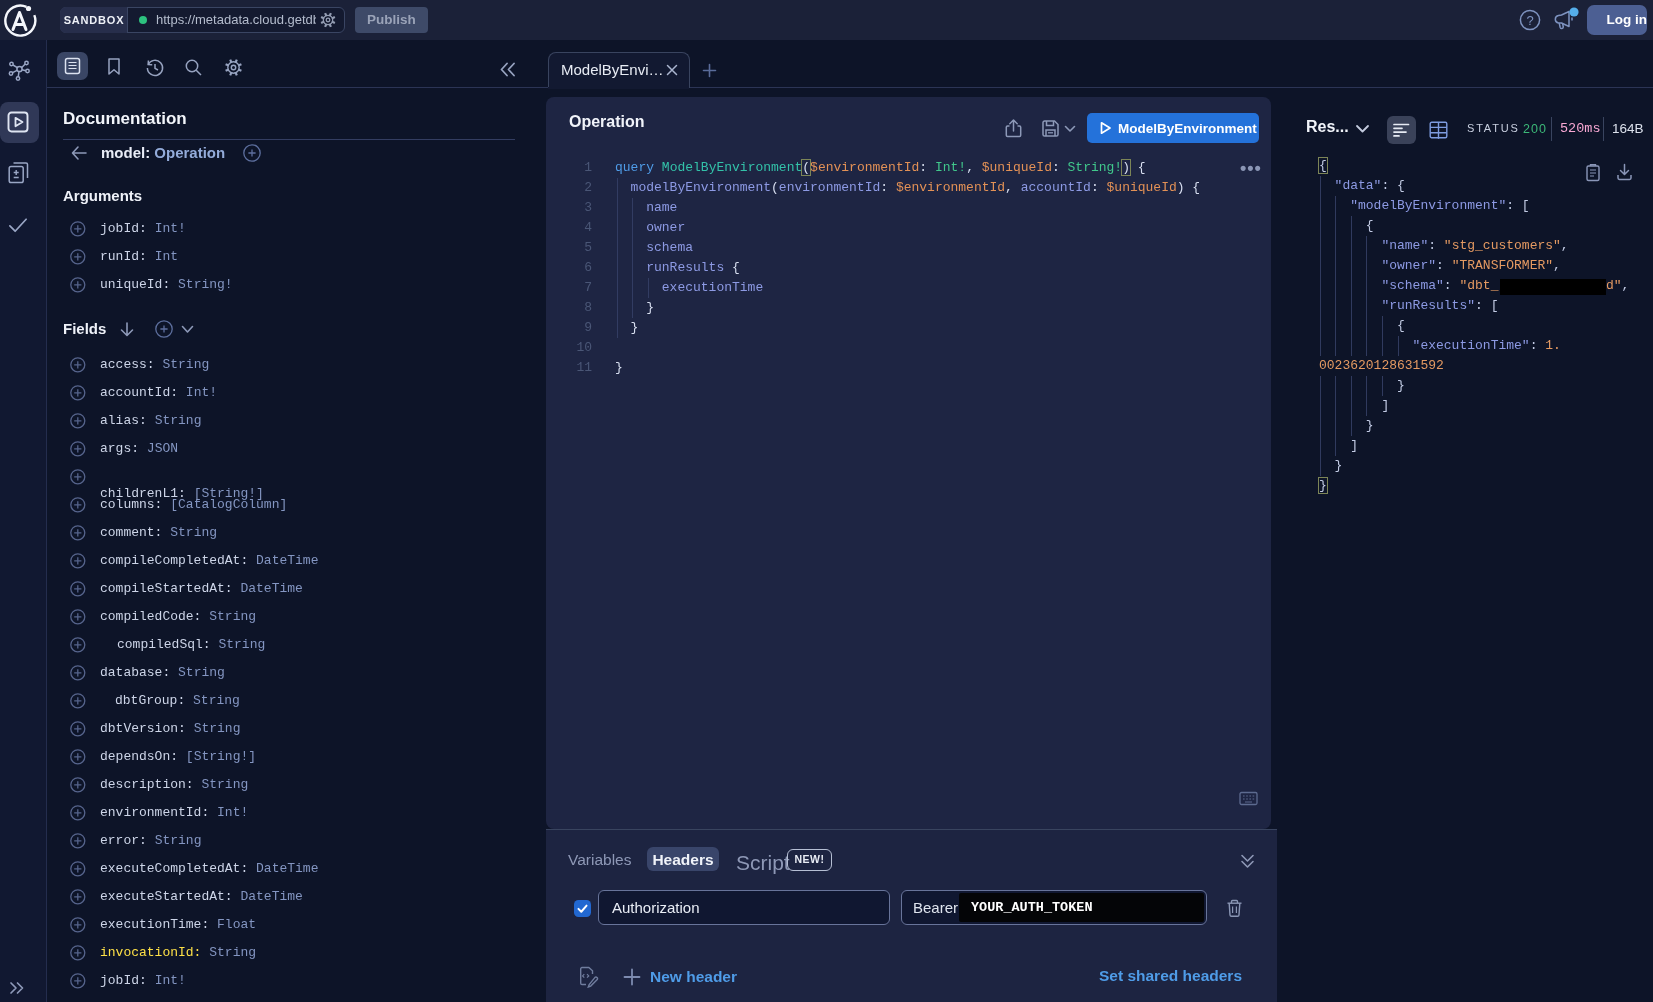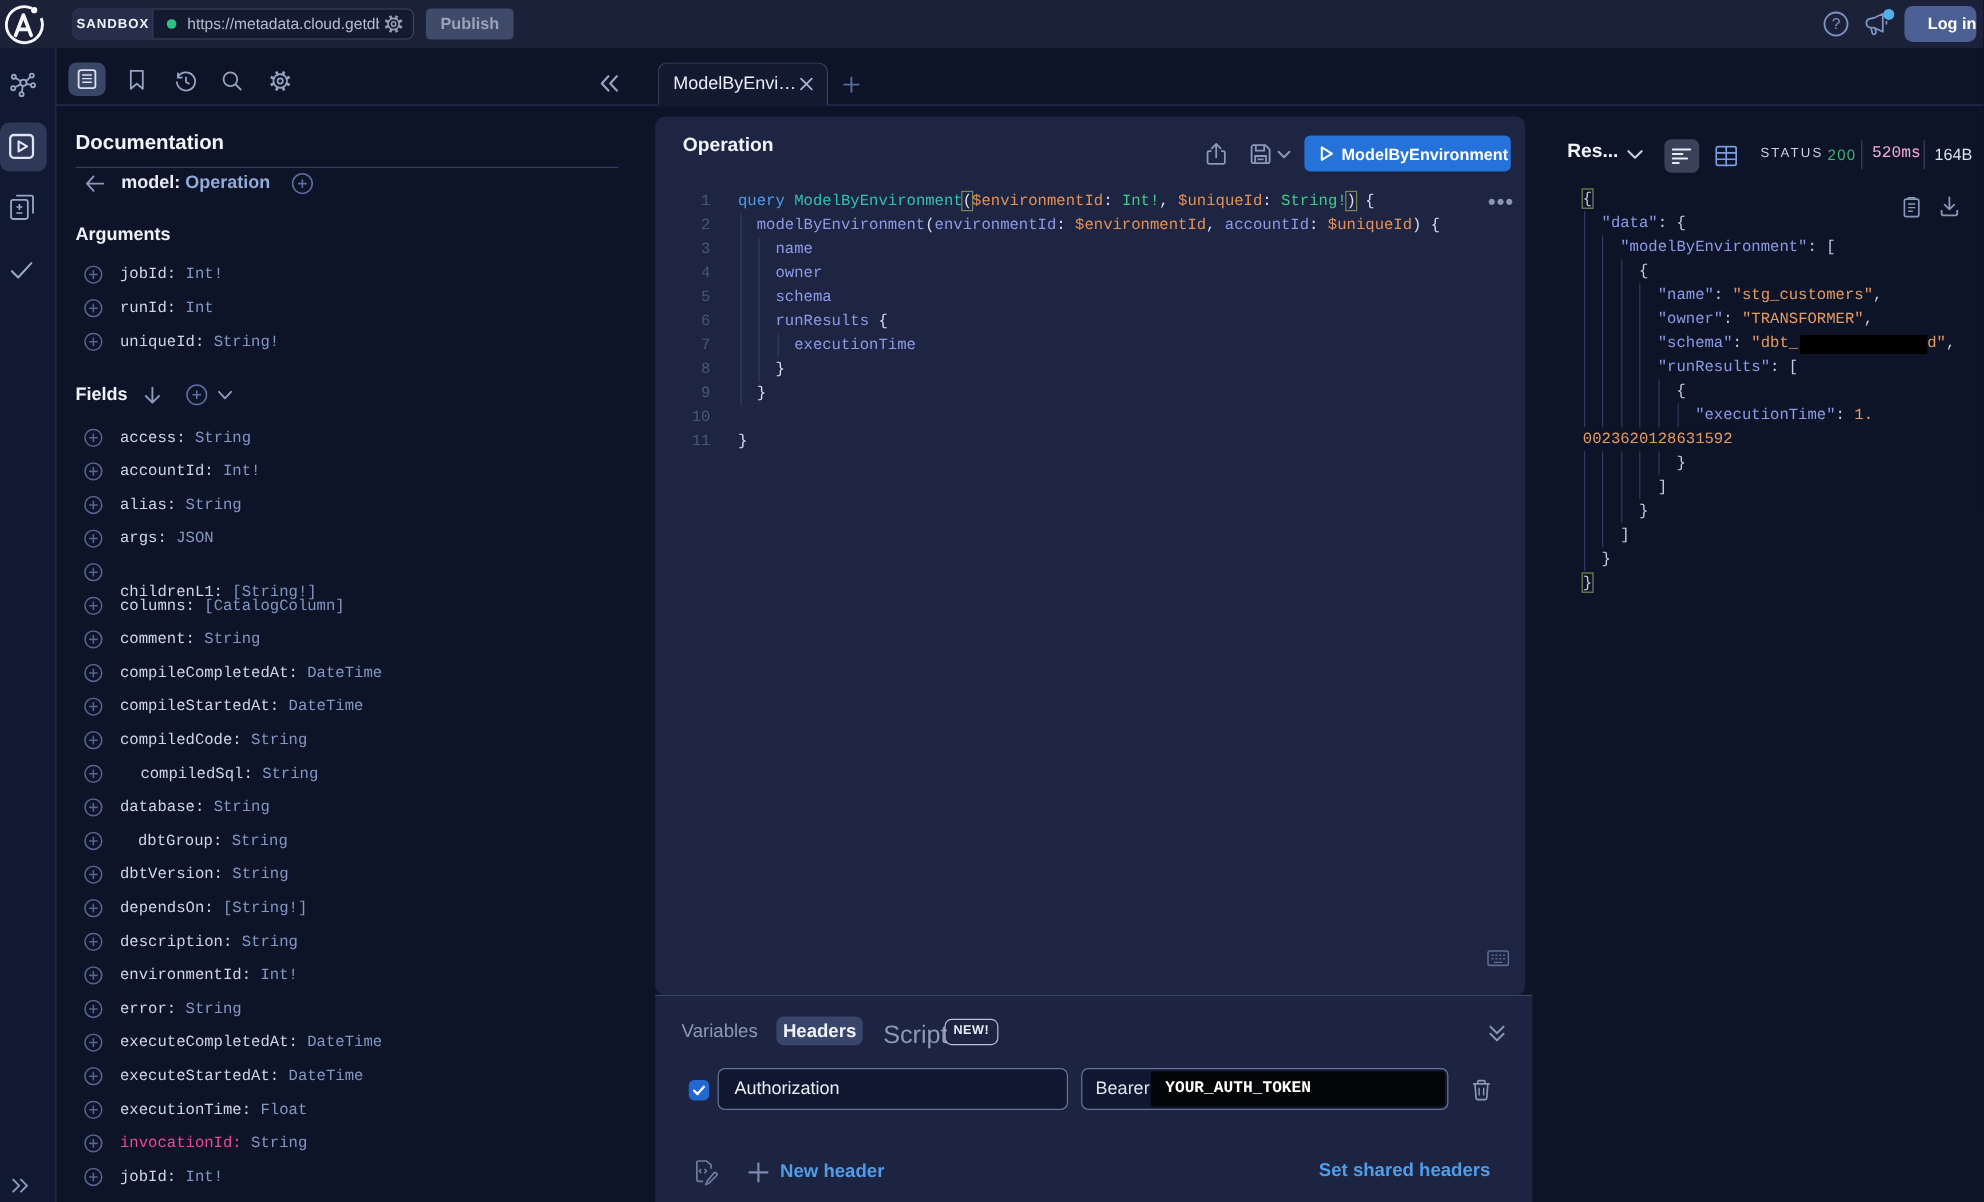--- a/index.html
+++ b/index.html
@@ -250,21 +250,21 @@
 <div class="abs mono" style="left:100px;top:887px;"><span style="color:#cdd5e8">executeStartedAt:</span> <span style="color:#8496c2">DateTime</span></div>
 <svg class="abs" style="left:70.2px;top:917.2px" width="16" height="16" viewBox="0 0 16 16">
       <circle cx="7.8" cy="7.8" r="7.0" fill="none" stroke="#56648c" stroke-width="1.3"></circle>
       <path d="M7.8 4.199999999999999v7.2M4.199999999999999 7.8h7.2" stroke="#56648c" stroke-width="1.3" fill="none"></path>
     </svg>
 <div class="abs mono" style="left:100px;top:915px;"><span style="color:#cdd5e8">executionTime:</span> <span style="color:#8496c2">Float</span></div>
 <svg class="abs" style="left:70.2px;top:945.2px" width="16" height="16" viewBox="0 0 16 16">
       <circle cx="7.8" cy="7.8" r="7.0" fill="none" stroke="#56648c" stroke-width="1.3"></circle>
       <path d="M7.8 4.199999999999999v7.2M4.199999999999999 7.8h7.2" stroke="#56648c" stroke-width="1.3" fill="none"></path>
     </svg>
-<div class="abs mono" style="left:100px;top:943px;"><span style="color:#ec4899">invocationId:</span> <span style="color:#8496c2">String</span></div>
+<div class="abs mono" style="left:100px;top:943px;"><span style="color:#fde047">invocationId:</span> <span style="color:#8496c2">String</span></div>
 <svg class="abs" style="left:70.2px;top:973.2px" width="16" height="16" viewBox="0 0 16 16">
       <circle cx="7.8" cy="7.8" r="7.0" fill="none" stroke="#56648c" stroke-width="1.3"></circle>
       <path d="M7.8 4.199999999999999v7.2M4.199999999999999 7.8h7.2" stroke="#56648c" stroke-width="1.3" fill="none"></path>
     </svg>
 <div class="abs mono" style="left:100px;top:971px;"><span style="color:#cdd5e8">jobId:</span> <span style="color:#8496c2">Int!</span></div>
 <div class="abs" style="left:548px;top:52px;width:142px;height:36px;background:#121931;border:1px solid #39445f;border-bottom:none;border-radius:8px 8px 0 0;"></div>
 <div class="abs" style="left:548px;top:87px;width:141px;height:2px;background:#121931;"></div>
 <div class="abs" style="left:561px;top:61px;font-size:15px;color:#e8ecf4;">ModelByEnvi…</div>
 <svg class="abs" style="left:665px;top:63px" width="14" height="14" viewBox="0 0 14 14">
 <path d="M2.5 2.5 L11.5 11.5 M11.5 2.5 L2.5 11.5" stroke="#aab5cf" stroke-width="1.5" stroke-linecap="round"></path>

